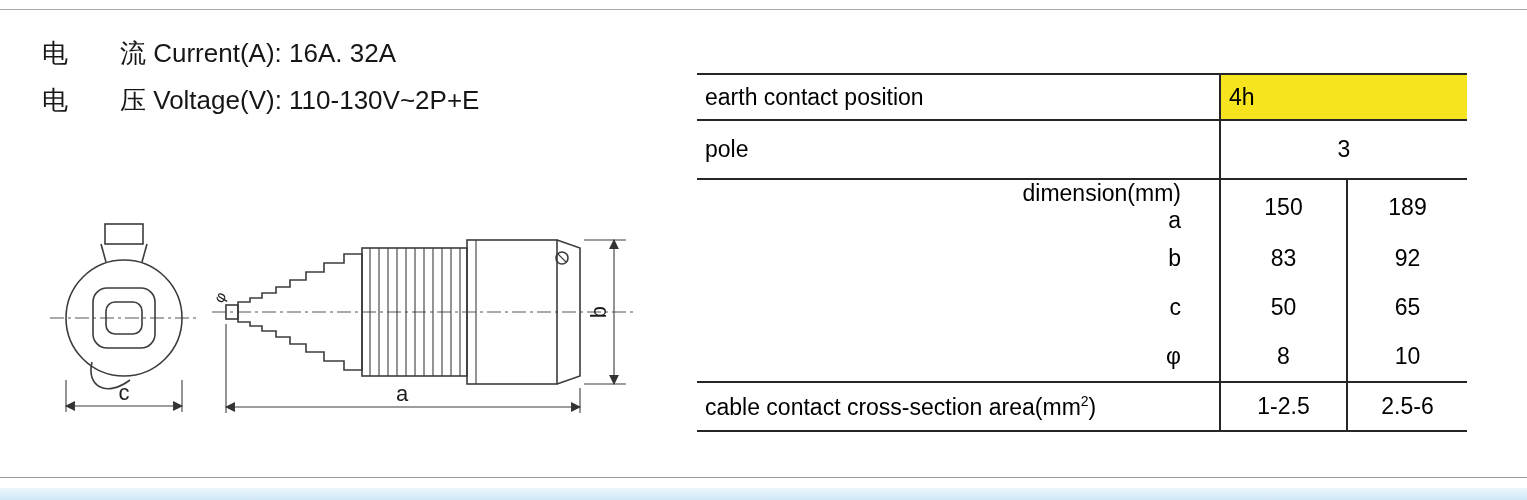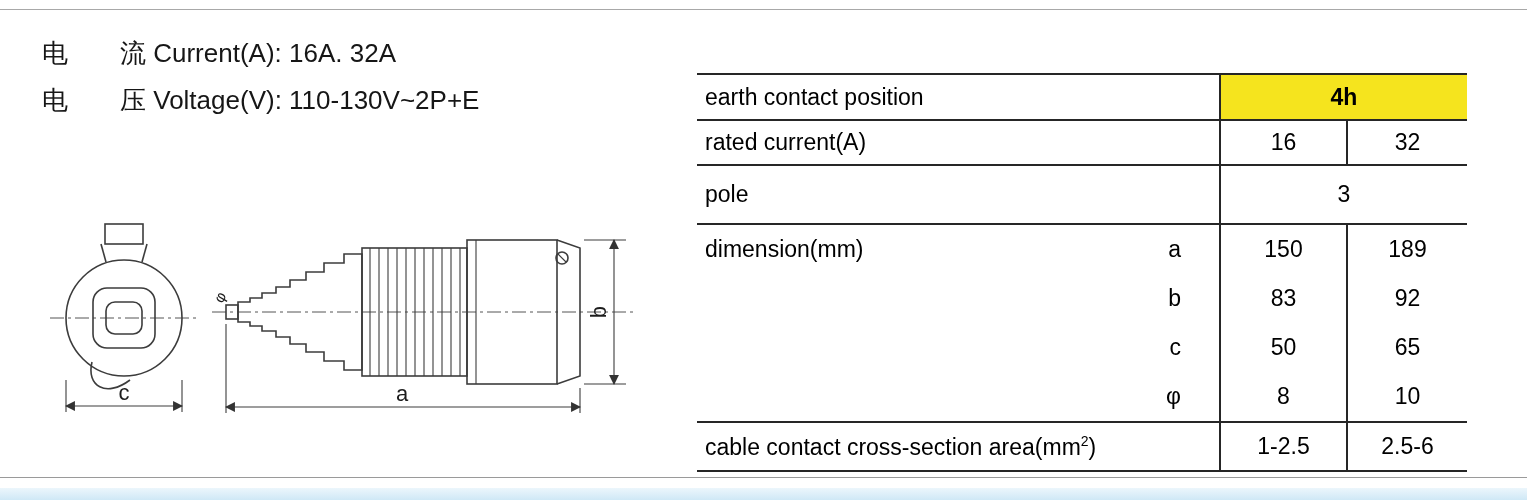--- a/index.html
+++ b/index.html
@@ -36,28 +36,28 @@
   }
   .spec-table td{padding:0 8px;vertical-align:middle;}
   .c1{width:523px;}
   .c2{width:127px;}
   .c3{width:120px;}
   .tline{border-top:2px solid #262626;}
   .hline{border-bottom:2px solid #262626;}
   .vmain{border-right:2px solid #262626;}
   .vdiv{border-right:2px solid #262626;}
   .val{text-align:center;}
-  .cell-4h{background:var(--highlight,#F5E41E);text-align:center;font-weight:bold;}
+  .cell-4h{background:var(--highlight,#F5E41E);text-align:left;}
   .r-earth td{height:44px;}
   .r-rated td{height:43px;}
   .r-pole td{height:57px;}
   .r-dim td{height:49px;}
   .r-cable td{height:47px;}
   .pole-lbl{text-align:left;padding-right:18px;}
-  .dimcell{display:flex;justify-content:space-between;align-items:flex-end;padding-right:30px;}
+  .dimcell{display:flex;justify-content:space-between;align-items:flex-end;padding-right:30px;flex-direction:column;}
   sup{font-size:14px;}
 </style>
 </head>
 <body>
 
 <div class="page">
   <div class="rule-top"></div>
 
   <div class="specs">
     <div class="spec-line">电　　流 Current(A): 16A. 32A</div>
@@ -126,25 +126,20 @@
     <colgroup>
         <col class="c1">
         <col class="c2">
         <col class="c3">
       </colgroup>
     <tbody>
       <tr class="r-earth">
         <td class="tline hline vmain">earth contact position</td>
         <td class="tline hline cell-4h" colspan="2">4h</td>
       </tr>
-      <tr class="r-rated">
-        <td class="hline vmain">rated current(A)</td>
-        <td class="hline vdiv val">16</td>
-        <td class="hline val">32</td>
-      </tr>
       <tr class="r-pole">
         <td class="hline vmain pole-lbl">pole</td>
         <td class="hline val" colspan="2">3</td>
       </tr>
       <tr class="r-dim">
         <td class="vmain">
           <div class="dimcell">
             <span>dimension(mm)</span>
             <span class="sub">a</span>
           </div>

